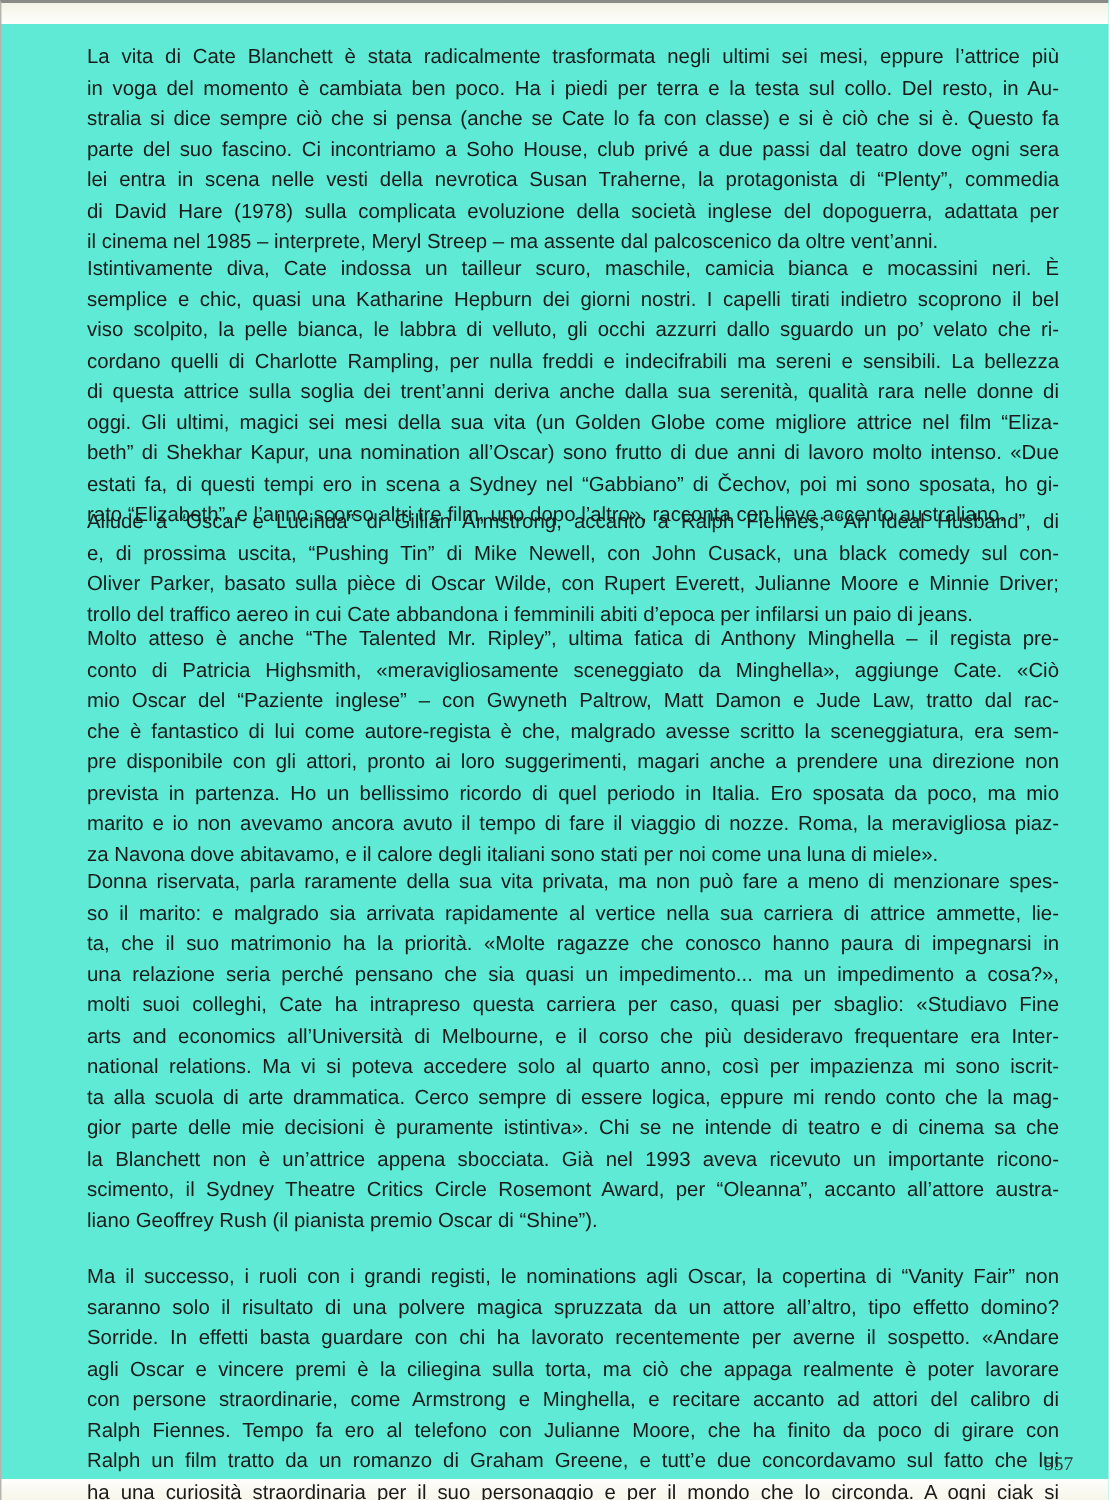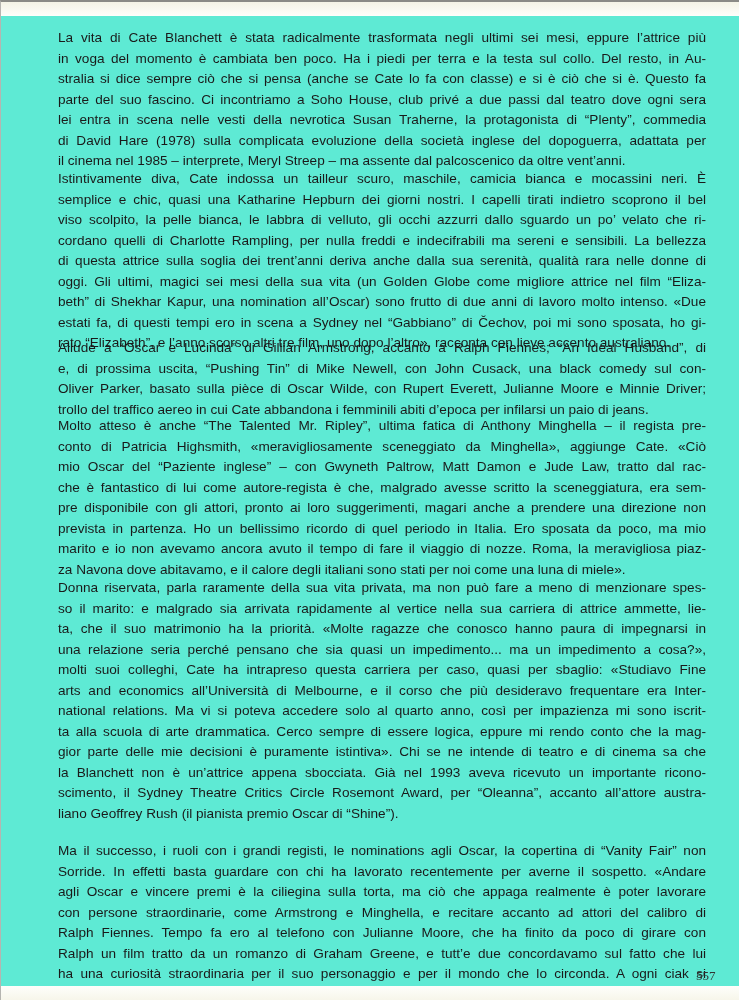--- a/index.html
+++ b/index.html
@@ -124,20 +124,21 @@
         <span class="line">arts and economics all’Università di Melbourne, e il corso che più desideravo frequentare era Inter-</span>
         <span class="line">national relations. Ma vi si poteva accedere solo al quarto anno, così per impazienza mi sono iscrit-</span>
         <span class="line">ta alla scuola di arte drammatica. Cerco sempre di essere logica, eppure mi rendo conto che la mag-</span>
         <span class="line">gior parte delle mie decisioni è puramente istintiva». Chi se ne intende di teatro e di cinema sa che</span>
         <span class="line">la Blanchett non è un’attrice appena sbocciata. Già nel 1993 aveva ricevuto un importante ricono-</span>
         <span class="line">scimento, il Sydney Theatre Critics Circle Rosemont Award, per “Oleanna”, accanto all’attore austra-</span>
         <span class="line last">liano Geoffrey Rush (il pianista premio Oscar di “Shine”).</span>
       </div>
       <div class="para" style="top: 839px;">
         <span class="line">Ma il successo, i ruoli con i grandi registi, le nominations agli Oscar, la copertina di “Vanity Fair” non</span>
+        <span class="line">saranno solo il risultato di una polvere magica spruzzata da un attore all’altro, tipo effetto domino?</span>
         <span class="line">Sorride. In effetti basta guardare con chi ha lavorato recentemente per averne il sospetto. «Andare</span>
         <span class="line">agli Oscar e vincere premi è la ciliegina sulla torta, ma ciò che appaga realmente è poter lavorare</span>
         <span class="line">con persone straordinarie, come Armstrong e Minghella, e recitare accanto ad attori del calibro di</span>
         <span class="line">Ralph Fiennes. Tempo fa ero al telefono con Julianne Moore, che ha finito da poco di girare con</span>
         <span class="line">Ralph un film tratto da un romanzo di Graham Greene, e tutt’e due concordavamo sul fatto che lui</span>
         <span class="line">ha una curiosità straordinaria per il suo personaggio e per il mondo che lo circonda. A ogni ciak si</span>
       </div>
     </div>
 
   <div class="page-number">557</div>

